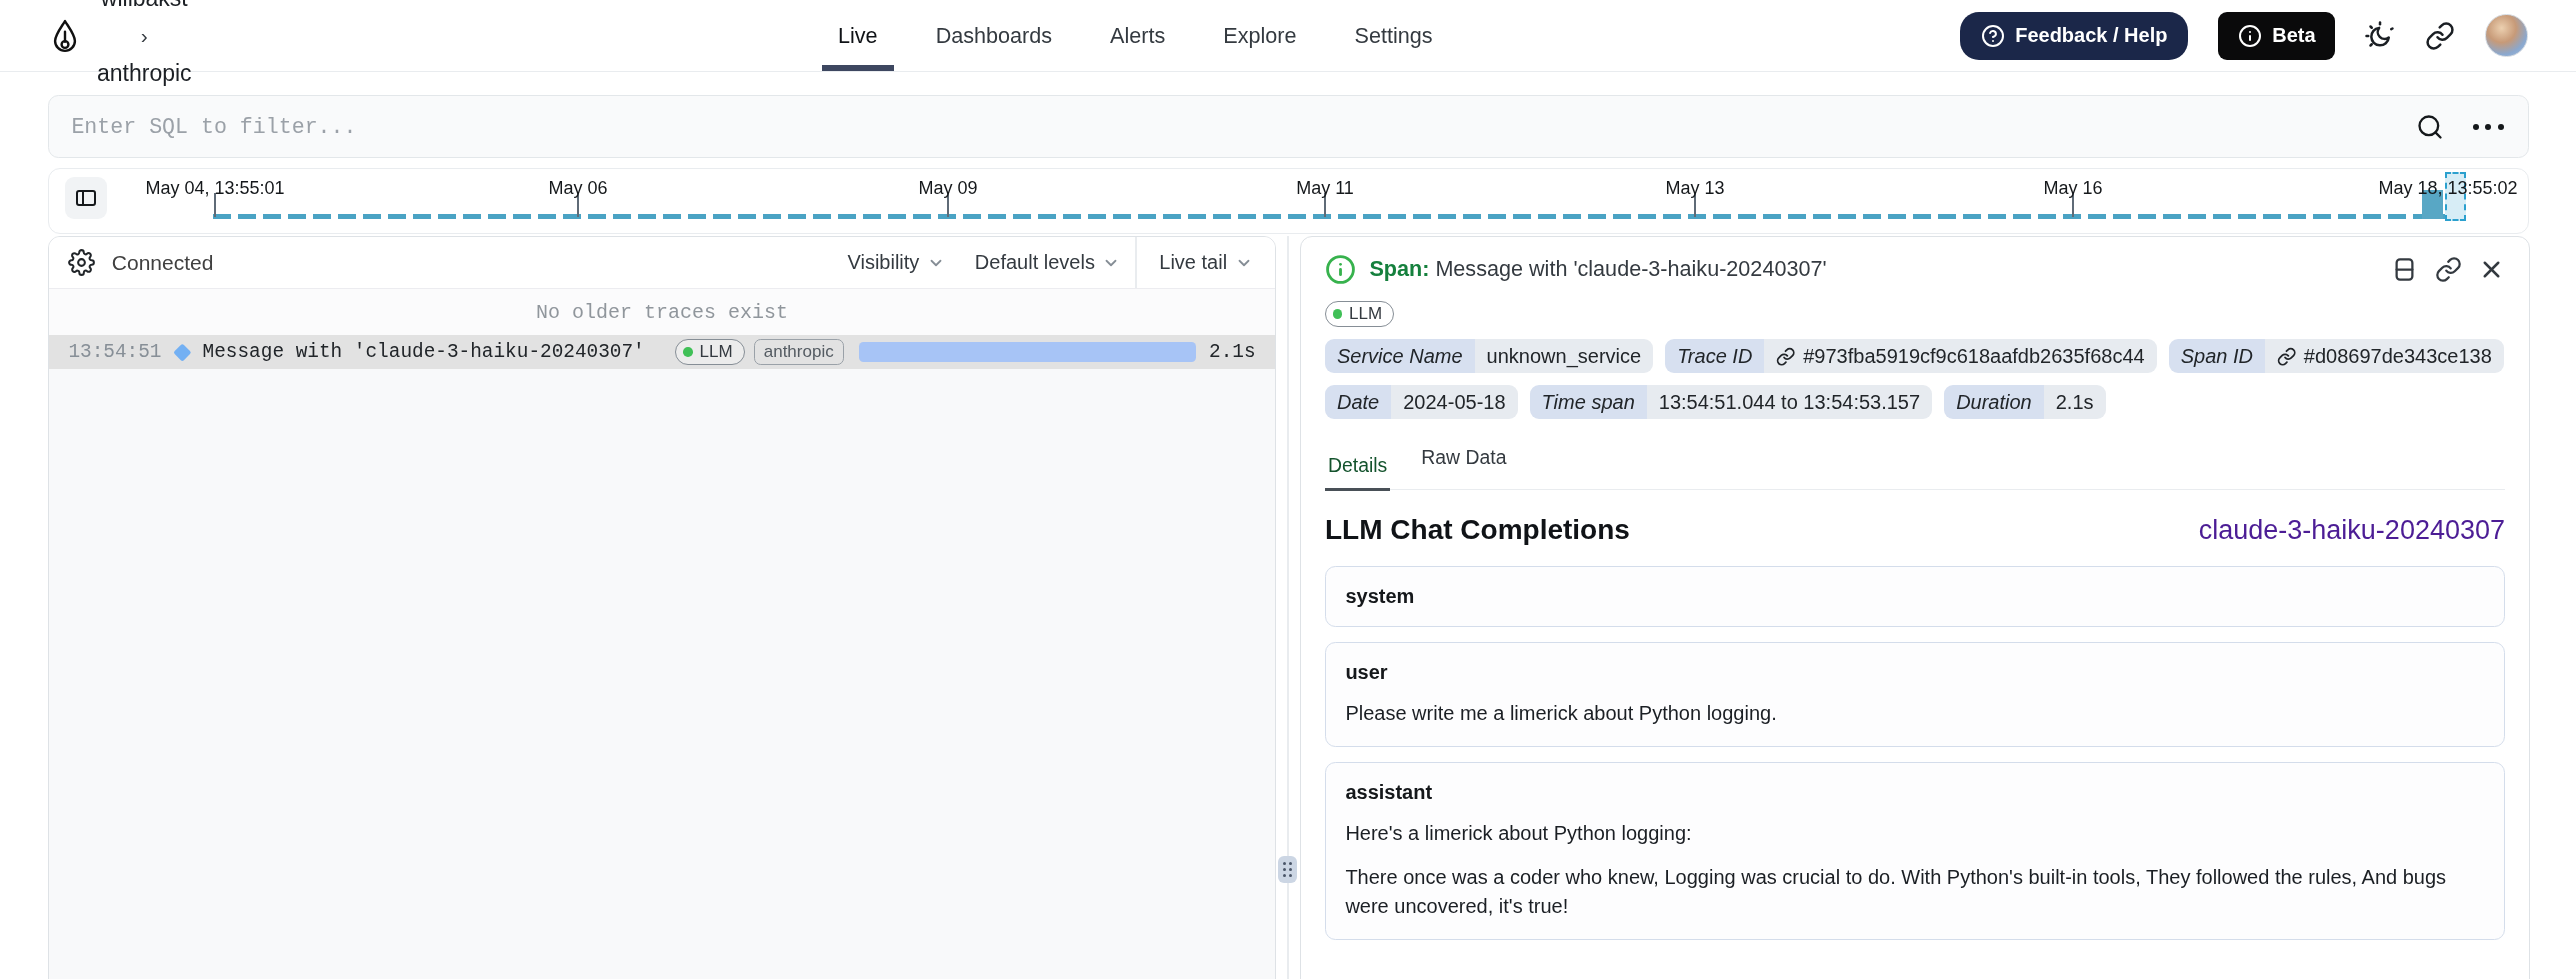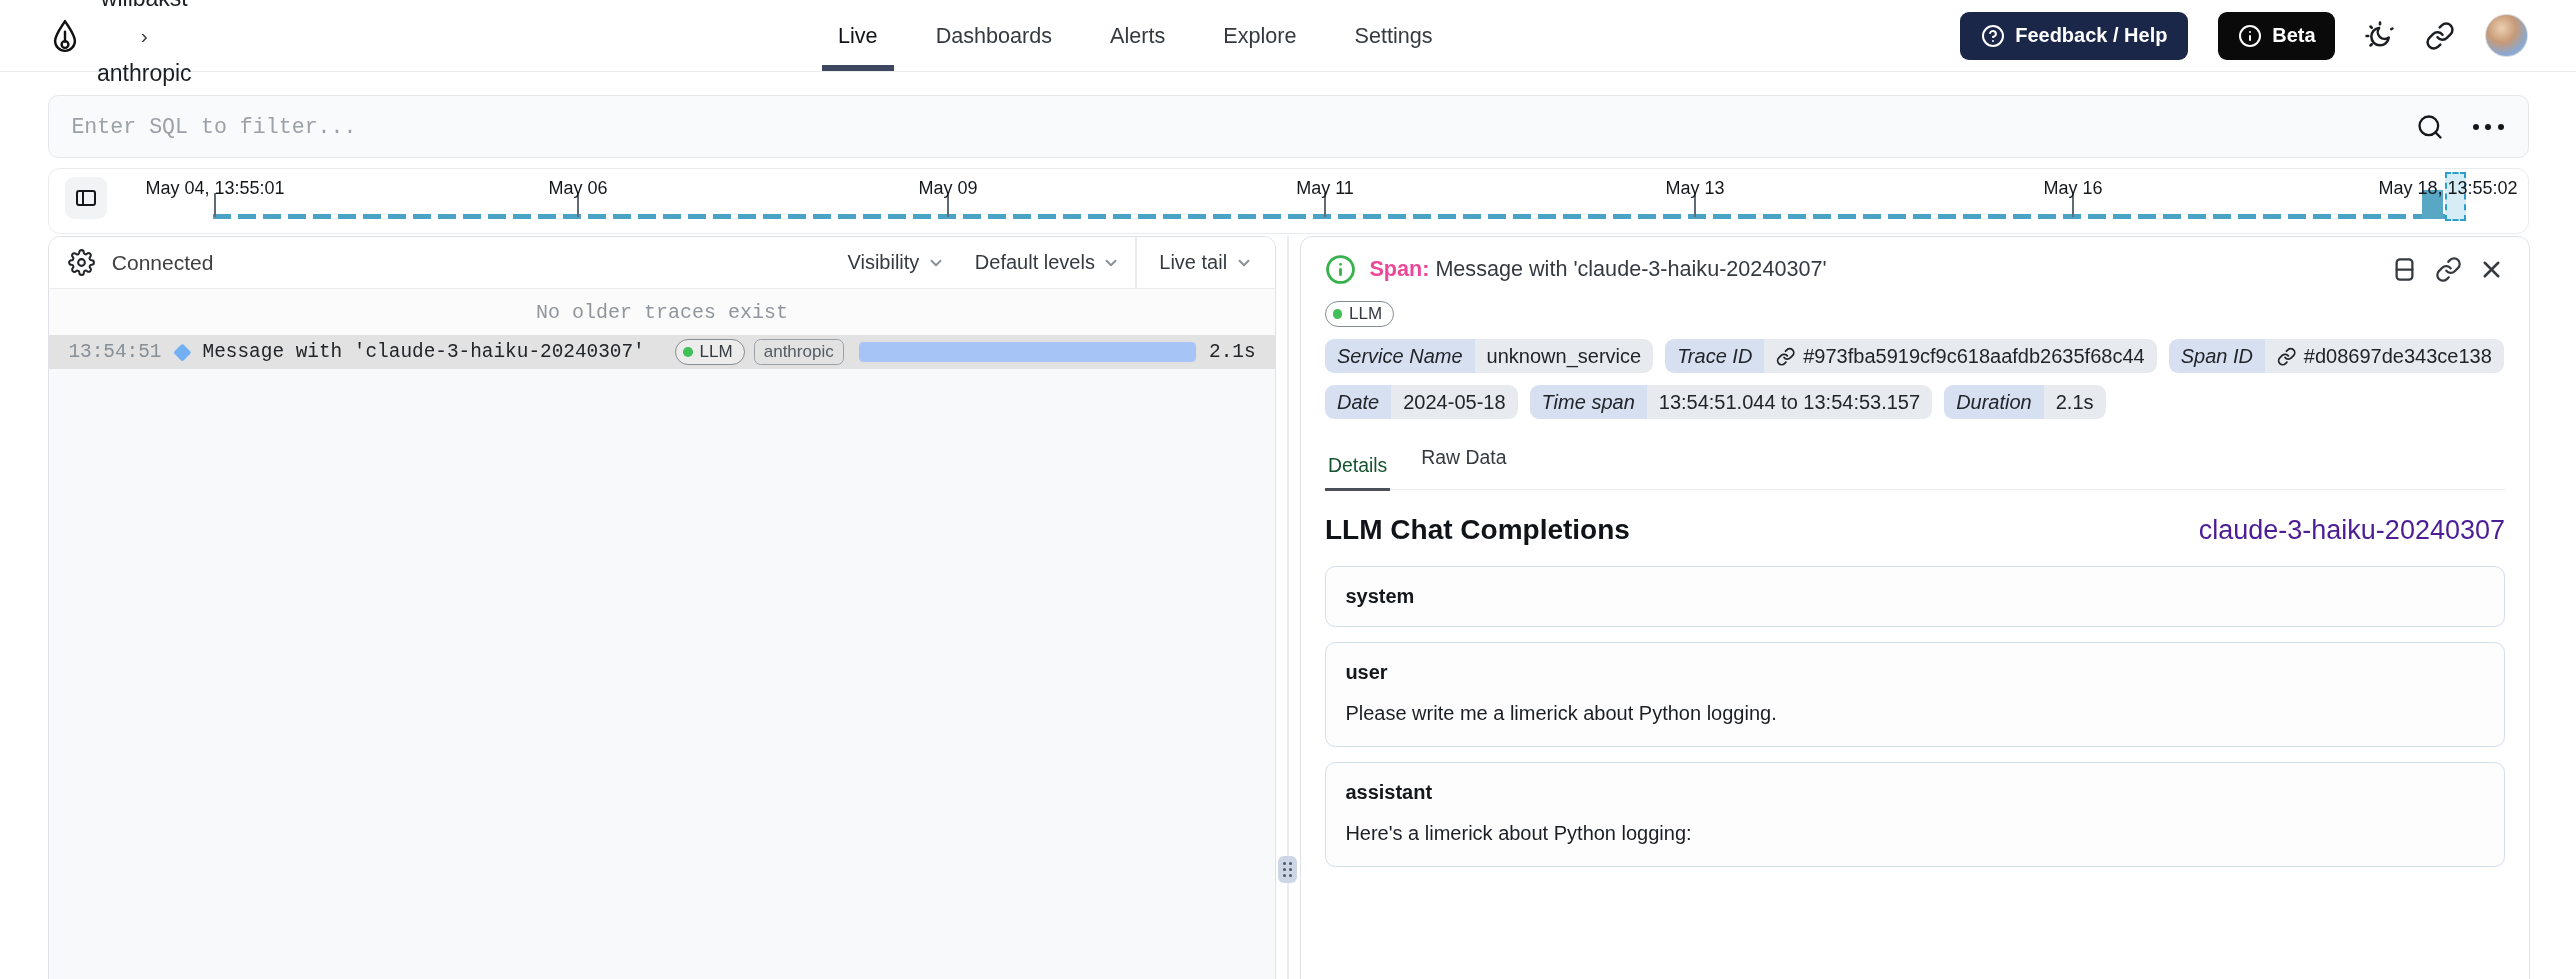--- a/index.html
+++ b/index.html
@@ -18,21 +18,21 @@
   .main-nav { position:absolute; left:838px; top:0; bottom:0; display:flex; gap:58px; }
   .nav-tab { display:flex; align-items:center; font-size:21.6px; color:#343a40;
     position:relative; cursor:pointer; }
   .nav-tab.active { color:#0f1216; font-weight:500; }
   .nav-tab.active::after { content:""; position:absolute; left:-16.4px; right:-16.4px;
     bottom:0; height:6px; background:#3d4760; }
   .header-right { margin-left:auto; display:flex; align-items:center; gap:30px; }
   .pill-btn { display:flex; align-items:center; gap:10.4px; height:48px; padding:0 21px;
     border-radius:9px; color:#fff; font-size:20px; font-weight:600; border:none; cursor:pointer; }
   .pill-btn .ic { width:24px; height:24px; color:#fff; }
-  .feedback-btn { background:#1b2749; }
+  .feedback-btn { background:#1b2749;border-radius:19px; }
   .beta-btn { background:#0a0a0b; padding:0 19.4px; }
   .icon-btn { background:none; border:none; color:#1b1f24; cursor:pointer; width:30px; height:30px; }
   .avatar { width:43px; height:43px; border-radius:50%;
     background:radial-gradient(circle at 38% 32%, #ecd0b0 0%, #c79a78 38%, #8aa8cf 70%, #a9c0dd 100%);
     border:0.7px solid #d5dbe2; }
 
   
   .filter-bar { position:absolute; left:48px; top:95px; width:2481px; height:63px;
     background:#f9fafb; border:1.5px solid #e3e7ea; border-radius:10.4px;
     display:flex; align-items:center; padding:0 22.4px; }
@@ -95,21 +95,21 @@
     border-radius:6px; background:#ccd6e4; display:grid; grid-template-columns:repeat(2,3px);
     grid-template-rows:repeat(3,3px); gap:3px; place-content:center; cursor:col-resize; }
   .resize-handle i { background:#4a5568; border-radius:50%; }
 
   
   .right-panel { position:absolute; left:1300px; top:236px; width:1230px; height:790px;
     border:1.5px solid #dee2e6; border-radius:12px; background:#fff; padding:15px 24px; }
   .sp-header { display:flex; align-items:center; gap:13.4px; margin-top:1.5px; }
   .info-ic-green { width:31px; height:31px; color:#37b24d; flex:none; }
   .sp-title { font-size:21.6px; color:#343a40; white-space:nowrap; overflow:hidden; }
-  .sp-title b { color:#ec4899; font-weight:700; margin-right:6px; }
+  .sp-title b { color:#15803d; font-weight:700; margin-right:6px; }
   .sp-actions { margin-left:auto; display:flex; align-items:center; gap:16.4px; }
   .sp-actions .icon-btn { width:27px; height:27px; color:#343a40; }
   .tag-row { margin-top:16.4px; }
   .meta-row { display:flex; gap:12px; margin-top:12px; flex-wrap:nowrap; }
   .meta-pill { display:inline-flex; border-radius:9px; overflow:hidden; font-size:20px; height:34px; }
   .meta-label { background:#d7e0f0; color:#212529; font-style:italic; display:flex;
     align-items:center; padding:0 12px; white-space:nowrap; }
   .meta-value { background:#e7ebf0; color:#212529; display:flex; align-items:center;
     gap:7.5px; padding:0 12px; white-space:nowrap; }
   .link-ic-sm { width:19.4px; height:19.4px; color:#212529; flex:none; cursor:pointer; }
@@ -404,16 +404,17 @@
     <div class="msg-card">
       <div class="msg-role">system</div>
     </div>
     <div class="msg-card">
       <div class="msg-role">user</div>
       <div class="msg-text">Please write me a limerick about Python logging.</div>
     </div>
     <div class="msg-card">
       <div class="msg-role">assistant</div>
       <div class="msg-text">Here's a limerick about Python logging:</div>
+      <div class="msg-text">There once was a coder who knew, Logging was crucial to do. With Python's built-in tools, They followed the rules, And bugs were uncovered, it's true!</div>
     </div>
   </div>
 </section>
 
 
 </body></html>

